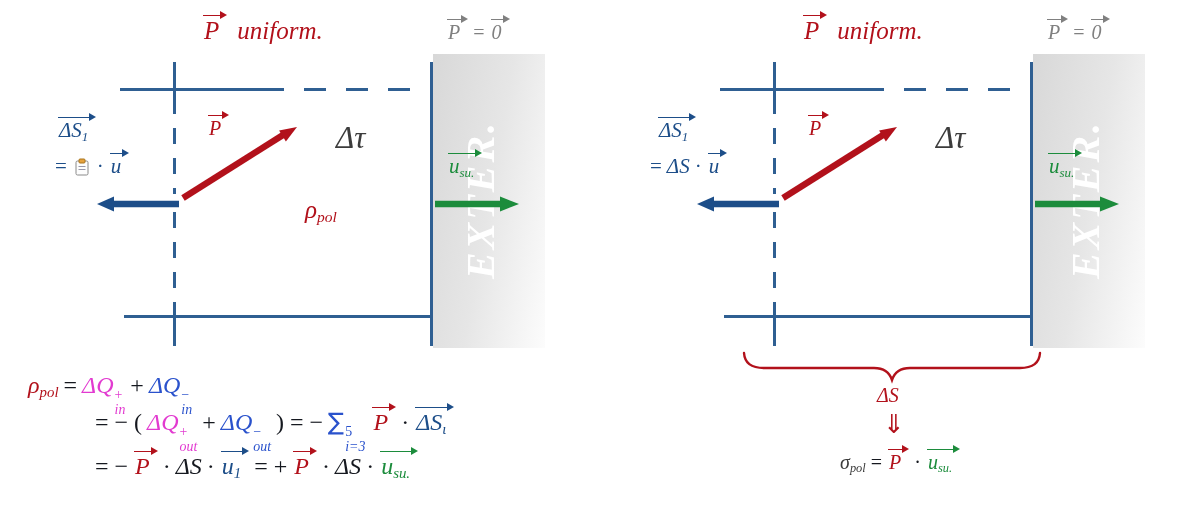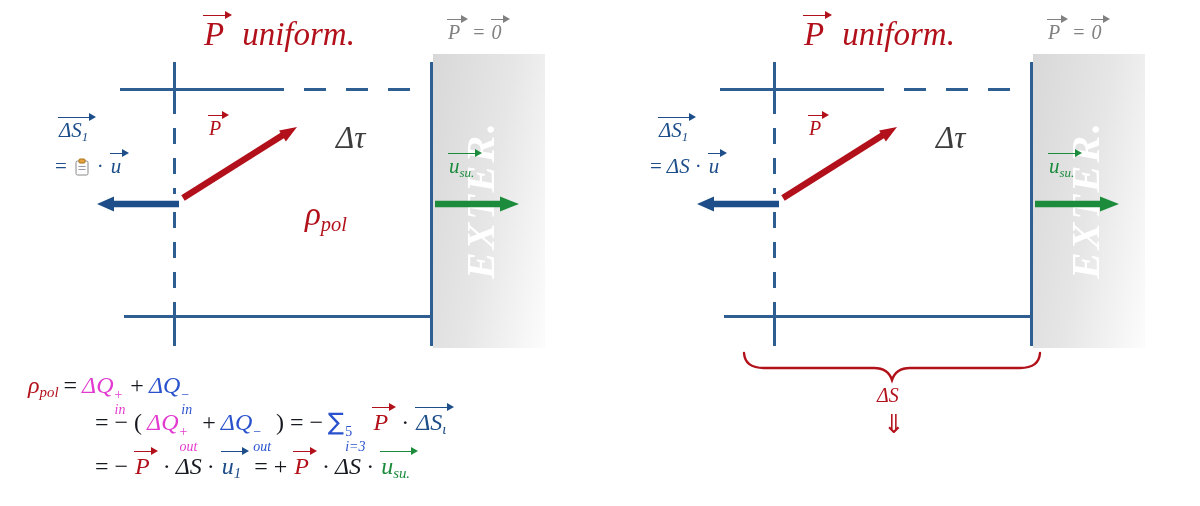--- a/index.html
+++ b/index.html
@@ -5,21 +5,21 @@
   :root{
     --red:#b2111b; --blue-line:#2f5f92; --blue:#1d4e89; --blue-bright:#2a52cc;
     --green:#1c8c3c; --magenta:#e23ad0; --gray:#808080; --dark:#15181f;
     --tau-gray:#3c3c3c; --band-gray:#d8d8d8;
   }
   html,body{margin:0;padding:0;background:#fff;}
   .page{position:relative;width:1200px;height:506px;background:#fff;overflow:hidden;
         font-family:"Liberation Serif",serif;color:var(--dark);}
   .lbl{position:absolute;white-space:nowrap;line-height:1.15;}
   .m{font-style:italic;}
-  .f21{font-size:21px;} .f23{font-size:20px;} .f24{font-size:24px;} .f25{font-size:33px;}
+  .f21{font-size:21px;} .f23{font-size:20px;} .f24{font-size:24px;} .f25{font-size:25px;}
   .c-red{color:var(--red);} .c-blue{color:var(--blue);} .c-bblue{color:var(--blue-bright);}
   .c-green{color:var(--green);} .c-mag{color:var(--magenta);} .c-gray{color:var(--gray);}
   .c-dark{color:var(--dark);} .c-tau{color:var(--tau-gray);}
   .op{font-style:normal;margin:0 5px;}
   .subin{font-size:0.62em;vertical-align:-0.28em;}
   .stack{display:inline-flex;flex-direction:column;align-items:flex-start;
          font-size:0.58em;line-height:1.05;vertical-align:-0.45em;margin-left:1px;}
   .sum{font-family:"DejaVu Sans",sans-serif;font-style:normal;}
   .sym{font-family:"DejaVu Sans",sans-serif;}
   
@@ -181,14 +181,17 @@
 
 
   <svg class="arrow" style="left:742px;top:350px;" width="300" height="34">
     <path class="sk-red" d="M2,3 Q3,18 22,18 L132,18 Q146,18 150,30 Q154,18 168,18 L278,18 Q297,18 298,3" fill="none" stroke-width="2.4" stroke-linecap="round"></path>
   </svg>
   <div class="lbl f23 c-red" style="left:877px;top:384px;">
     <span class="m">ΔS</span>
   </div>
   <div class="lbl c-red sym" style="left:883px;top:410px;font-size:26px;">⇓</div>
 
+  <div class="lbl f23" style="left:840px;top:446px;">
+    <span class="c-tau"><span class="m">σ</span><span class="subin m">pol</span></span><span class="op c-dark">=</span><span class="vec c-red"><span class="m">P</span></span><span class="op c-dark">·</span><span class="vec c-green"><span class="m">u</span><span class="subin m">su.</span></span>
+  </div>
 
 </div>
 
 </body></html>

